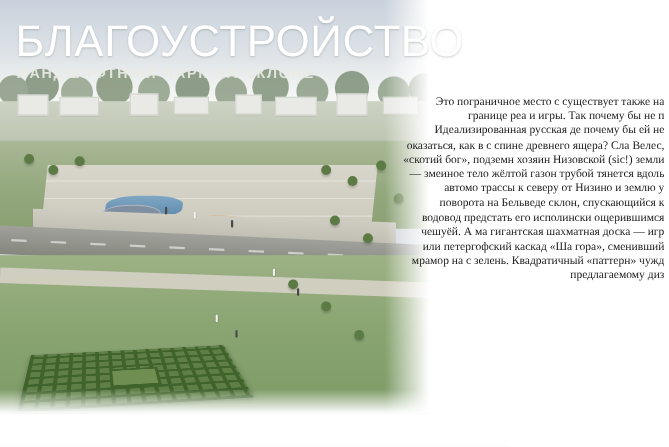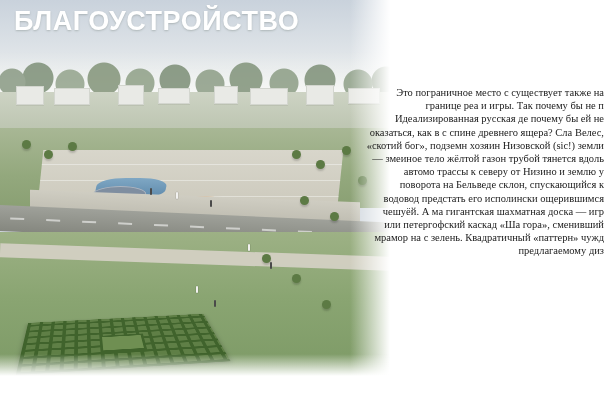--- a/index.html
+++ b/index.html
@@ -28,24 +28,24 @@
     left: 0;
     top: 0;
     width: 608px;
     height: 82px;
     z-index: 5;
     pointer-events: none;
   }
   .title {
     position: absolute;
     left: 14px;
-    top: 4px;
-    font-size: 27px;
+    top: 21px;
+    font-size: 40px;
     line-height: 34px;
-    font-weight: bold;
+    font-weight: normal;
     color: #ffffff;
     letter-spacing: 0.5px;
     white-space: nowrap;
     text-shadow: 0 1px 2px rgba(60,70,60,0.25);
   }
   .subtitle {
     position: absolute;
     left: 16px;
     top: 60px;
     font-size: 13px;
@@ -355,20 +355,21 @@
     <div class="person" style="left:270px; top:262px;"></div>
     <div class="person white" style="left:196px; top:286px;"></div>
     <div class="person" style="left:214px; top:300px;"></div>
 
     <div class="img-fade-right"></div>
     <div class="img-fade-bottom"></div>
   </div>
 
   <div class="header">
     <div class="title">БЛАГОУСТРОЙСТВО</div>
+    <div class="subtitle">ЛАНДШАФТНЫЙ ПАРК НА СКЛОНЕ</div>
   </div>
 
   <div class="text-col">
     <div class="text-clip">
       <p>Это пограничное место с существует также на границе реа и игры. Так почему бы не п Идеализированная русская де почему бы ей не оказаться, как в с спине древнего ящера? Сла Велес, «скотий бог», подземн хозяин Низовской (sic!) земли — змеиное тело жёлтой газон трубой тянется вдоль автомо трассы к северу от Низино и землю у поворота на Бельведе склон, спускающийся к водовод предстать его исполински ощерившимся чешуёй. А ма гигантская шахматная доска — игр или петергофский каскад «Ша гора», сменивший мрамор на с зелень. Квадратичный «паттерн» чужд предлагаемому диз</p>
     </div>
   </div>
 
   <div class="bottom-bar"></div>
 </div>

